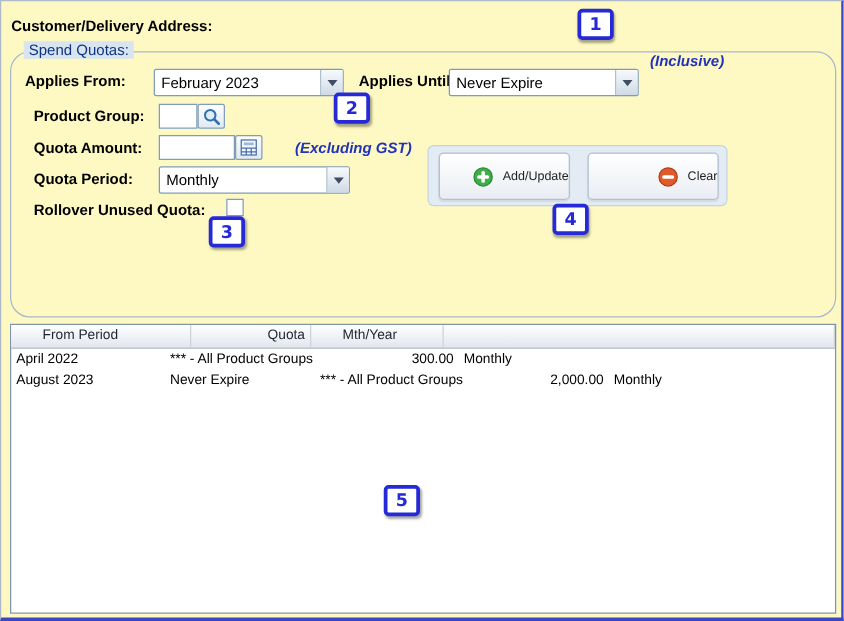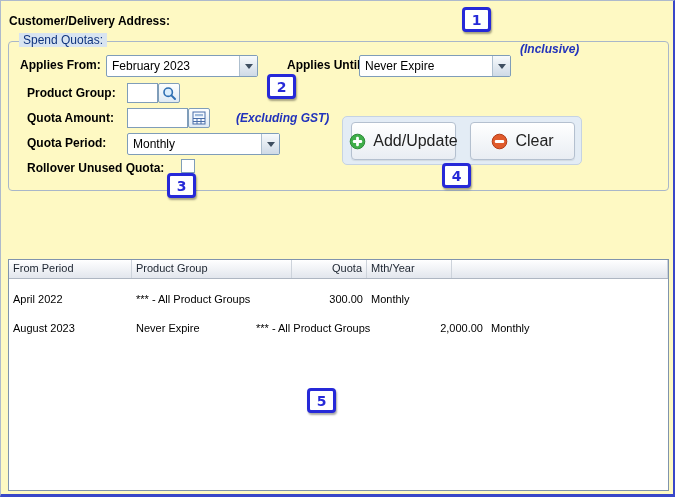--- a/index.html
+++ b/index.html
@@ -14,58 +14,58 @@
   .lbl{position:absolute;font-weight:bold;white-space:nowrap;}
   .hint{position:absolute;font-style:italic;font-weight:bold;color:#2233bb;white-space:nowrap;}
   .combo{
     position:absolute;height:22px;background:#fff;border:1px solid #7f9db9;
     display:flex;align-items:center;box-sizing:border-box;border-radius:2px;cursor:default;
   }
   .combo .val{flex:1;padding:0 5px;white-space:nowrap;overflow:hidden;}
   .combo .arrowbox{width:17px;align-self:stretch;background:linear-gradient(#f7fafc,#cfdae6);
     border-left:1px solid #aebfce;display:flex;align-items:center;justify-content:center;}
   .arrow{width:0;height:0;border-left:4px solid transparent;border-right:4px solid transparent;border-top:5px solid #3e4e60;}
-  .groupbox{position:absolute;left:7px;top:40px;width:661px;height:150px;
-    border:1px solid #a9b7c9;border-radius:4px;box-sizing:border-box;}
+  .groupbox{position:absolute;left:7px;top:40px;width:661px;height:213px;
+    border:1px solid #a9b7c9;border-radius:16px;box-sizing:border-box;}
   .legend{position:absolute;left:10px;top:-9px;background:#d8e4f0;padding:0 4px;color:#10357f;font-weight:normal;}
   .tbox{position:absolute;height:20px;border:1px solid #7f9db9;background:#fff;
     font:12px "Liberation Sans",sans-serif;padding:0 3px;box-sizing:border-box;}
   .iconbtn{position:absolute;height:20px;width:22px;border:1px solid #7f9db9;
     background:linear-gradient(#fdfefe,#dfeaf4);display:flex;align-items:center;justify-content:center;
     box-sizing:border-box;cursor:pointer;border-radius:2px;}
   .btnpanel{position:absolute;left:333px;top:74px;width:240px;height:49px;background:#e3ecf5;
     border:1px solid #c6d3e2;border-radius:5px;box-sizing:border-box;}
   .pushbtn{position:absolute;height:38px;width:105px;border:1px solid #b4c0cf;border-radius:4px;
-    background:linear-gradient(#ffffff,#e9edf3);display:flex;align-items:center;justify-content:center;
-    gap:7px;font-size:16px;color:#222;box-sizing:border-box;cursor:pointer;box-shadow:0 1px 1px rgba(0,0,0,0.08);}
+    background:linear-gradient(#ffffff,#e9edf3);display:flex;align-items:center;justify-content:flex-end;
+    gap:7px;font-size:10px;color:#222;box-sizing:border-box;cursor:pointer;box-shadow:0 1px 1px rgba(0,0,0,0.08);}
   .cb{position:absolute;width:14px;height:14px;background:#fff;border:1px solid #7f9db9;box-sizing:border-box;cursor:pointer;}
   .table{position:absolute;left:7px;top:258px;width:661px;height:232px;background:#fff;
     border:1px solid #8094ad;box-sizing:border-box;display:flex;flex-direction:column;font-size:11px;}
   .thead{display:flex;flex:0 0 18px;height:18px;background:linear-gradient(#ffffff,#e2e6ed);
     border-bottom:1px solid #aeb6c2;}
-  .th{box-sizing:border-box;padding:2px 4px 0;border-right:1px solid #cdd3db;color:#1c2430;white-space:nowrap;overflow:hidden;}
-  .trow{display:flex;flex:0 0 17px;height:17px;margin-top:12px;}
+  .th{box-sizing:border-box;padding:2px 4px 0;border-right:1px solid #cdd3db;color:#1c2430;white-space:nowrap;overflow:hidden;margin-left:21px;}
+  .trow{display:flex;flex:0 0 17px;height:17px;}
   .td{box-sizing:border-box;padding:2px 4px 0;white-space:nowrap;overflow:hidden;}
   .w0{width:123px}.w1{width:120px}.w2{width:160px}.w3{width:75px;text-align:right}.w4{width:85px}.wf{flex:1}
   .mark{position:absolute;width:23px;height:19px;background:#fff;border:3px solid #2629d8;border-radius:4px;
     color:#2629d8;font-weight:bold;font-size:14px;display:flex;align-items:center;justify-content:center;
     box-shadow:1px 2px 2px rgba(0,0,0,0.35);z-index:10;font-family:"DejaVu Sans",sans-serif;}
 </style>
 </head>
 <body>
 
 <div id="app">
 
   <div class="lbl" style="left:8px;top:13px;">Customer/Delivery Address:</div>
 
   <div class="groupbox">
     <div class="legend">Spend Quotas:</div>
 
     <div class="lbl" style="left:11px;top:16px;">Applies From:</div>
-    <div class="combo" style="left:97px;top:13px;width:152px;">
+    <div class="combo" style="left:114px;top:13px;width:152px;">
       <span class="val">February 2023</span>
       <span class="arrowbox">
           <span class="arrow"></span>
         </span>
     </div>
     <div class="lbl" style="left:278px;top:16px;">Applies Until:</div>
     <div class="combo" style="left:350px;top:13px;width:152px;">
       <span class="val">Never Expire</span>
       <span class="arrowbox">
           <span class="arrow"></span>
@@ -132,21 +132,20 @@
           </svg>
         </span>
         <span>Clear</span>
       </div>
     </div>
   </div>
 
   <div class="table">
     <div class="thead">
       <div class="th w0">From Period</div>
-      <div class="th w2">Product Group</div>
       <div class="th w3">Quota</div>
       <div class="th w4">Mth/Year</div>
       <div class="th wf"></div>
     </div>
     <div class="trow">
       <div class="td w0">April 2022</div>
       <div class="td w2">*** - All Product Groups</div>
       <div class="td w3">300.00</div>
       <div class="td w4">Monthly</div>
       <div class="td wf"></div>

